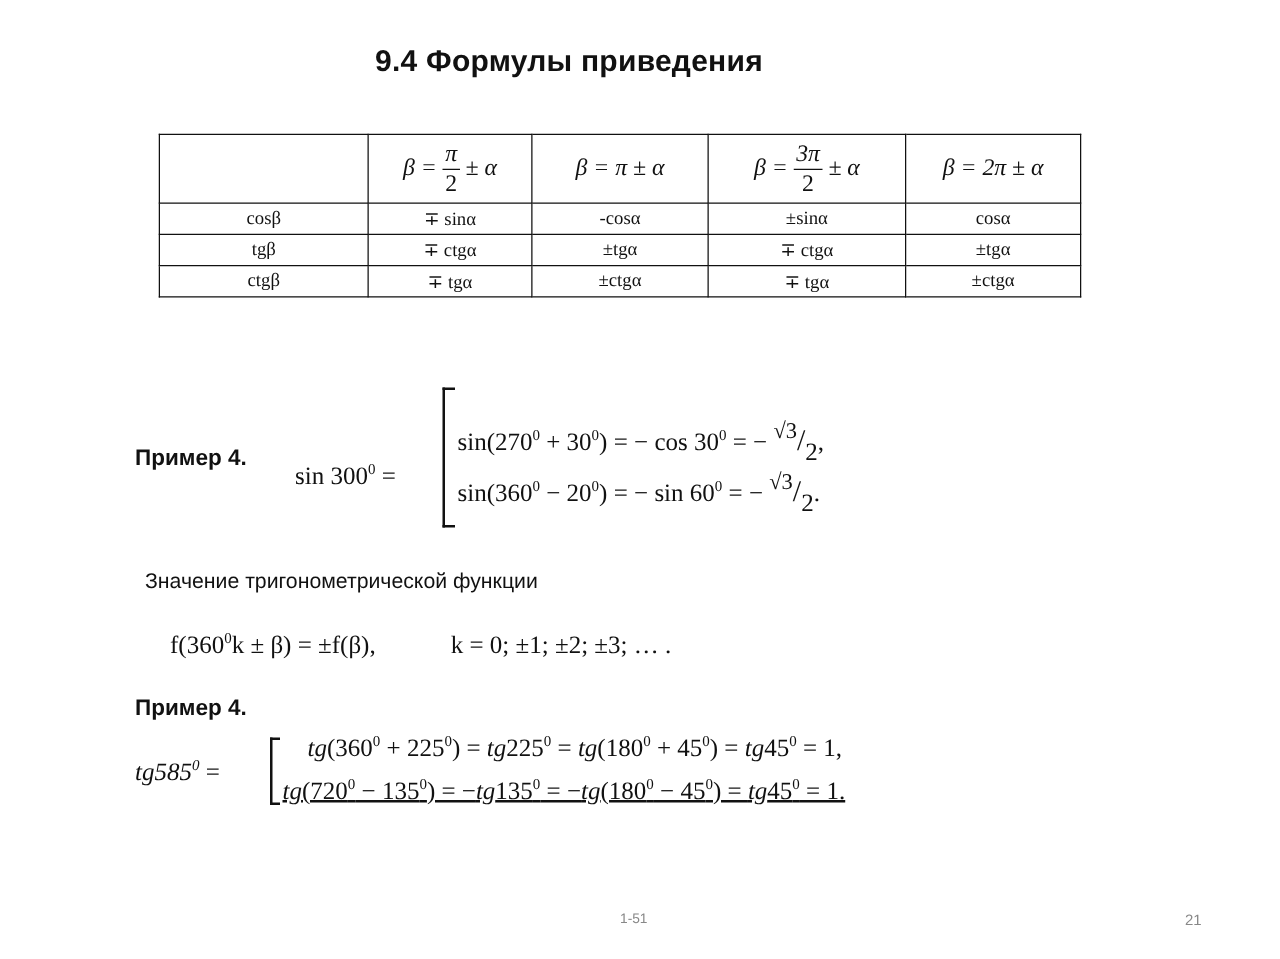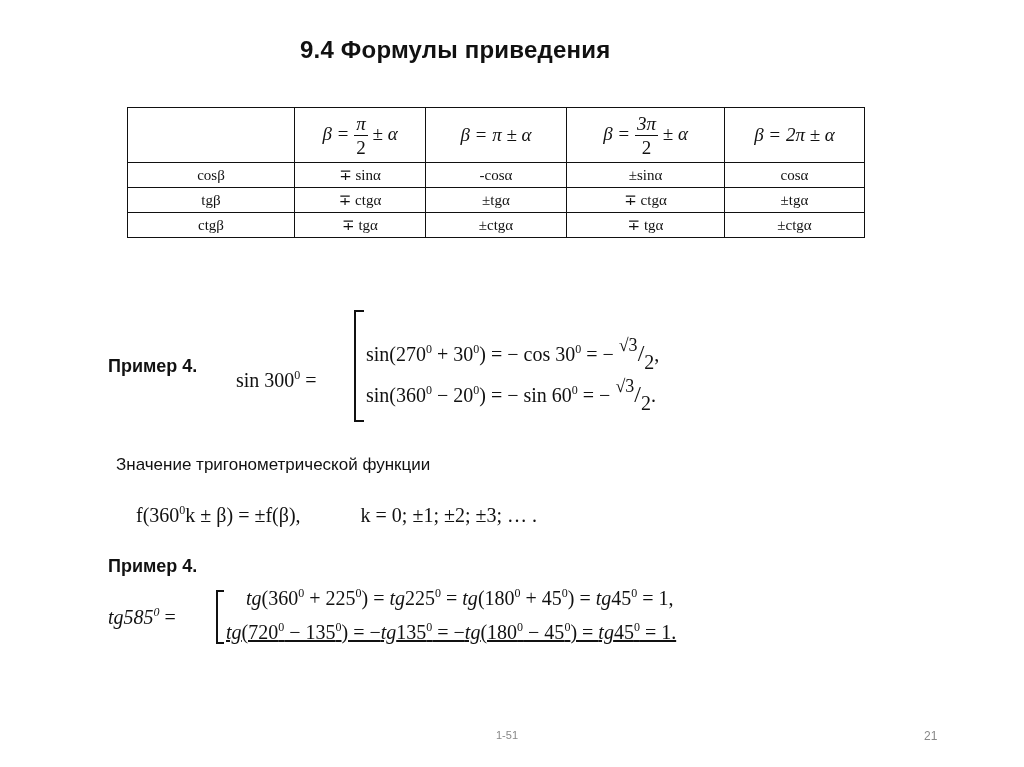--- a/index.html
+++ b/index.html
@@ -33,21 +33,21 @@
     .formula .gap { display: inline-block; width: 60px; }
 
     .ex4-label { position: absolute; left: 108px; top: 556px; font-size: 18px; font-weight: bold; }
     .ex4-lhs { position: absolute; left: 108px; top: 605px; font-size: 20px; font-style: italic; text-align: right; }
     .ex4-br { left: 216px; top: 590px; height: 50px; width: 6px; }
     .ex4-l1 { position: absolute; left: 246px; top: 586px; font-size: 20px; }
     .ex4-l2 { position: absolute; left: 226px; top: 620px; font-size: 20px; text-decoration: underline; }
     .it { font-style: italic; }
 
     .footer-mid { position: absolute; left: 496px; top: 729px; font-size: 11px; color: #888; }
-    .footer-right { position: absolute; left: 924px; top: 729px; font-size: 12px; color: #888; text-align: center; }
+    .footer-right { position: absolute; left: 948px; top: 729px; font-size: 12px; color: #888; text-align: center; }
   </style>
 </head>
 <body>
 
 <div class="title sans">9.4  Формулы приведения</div>
 
 <table class="red">
   <tbody>
       <tr class="hdr">
     <td class="c0"></td>

